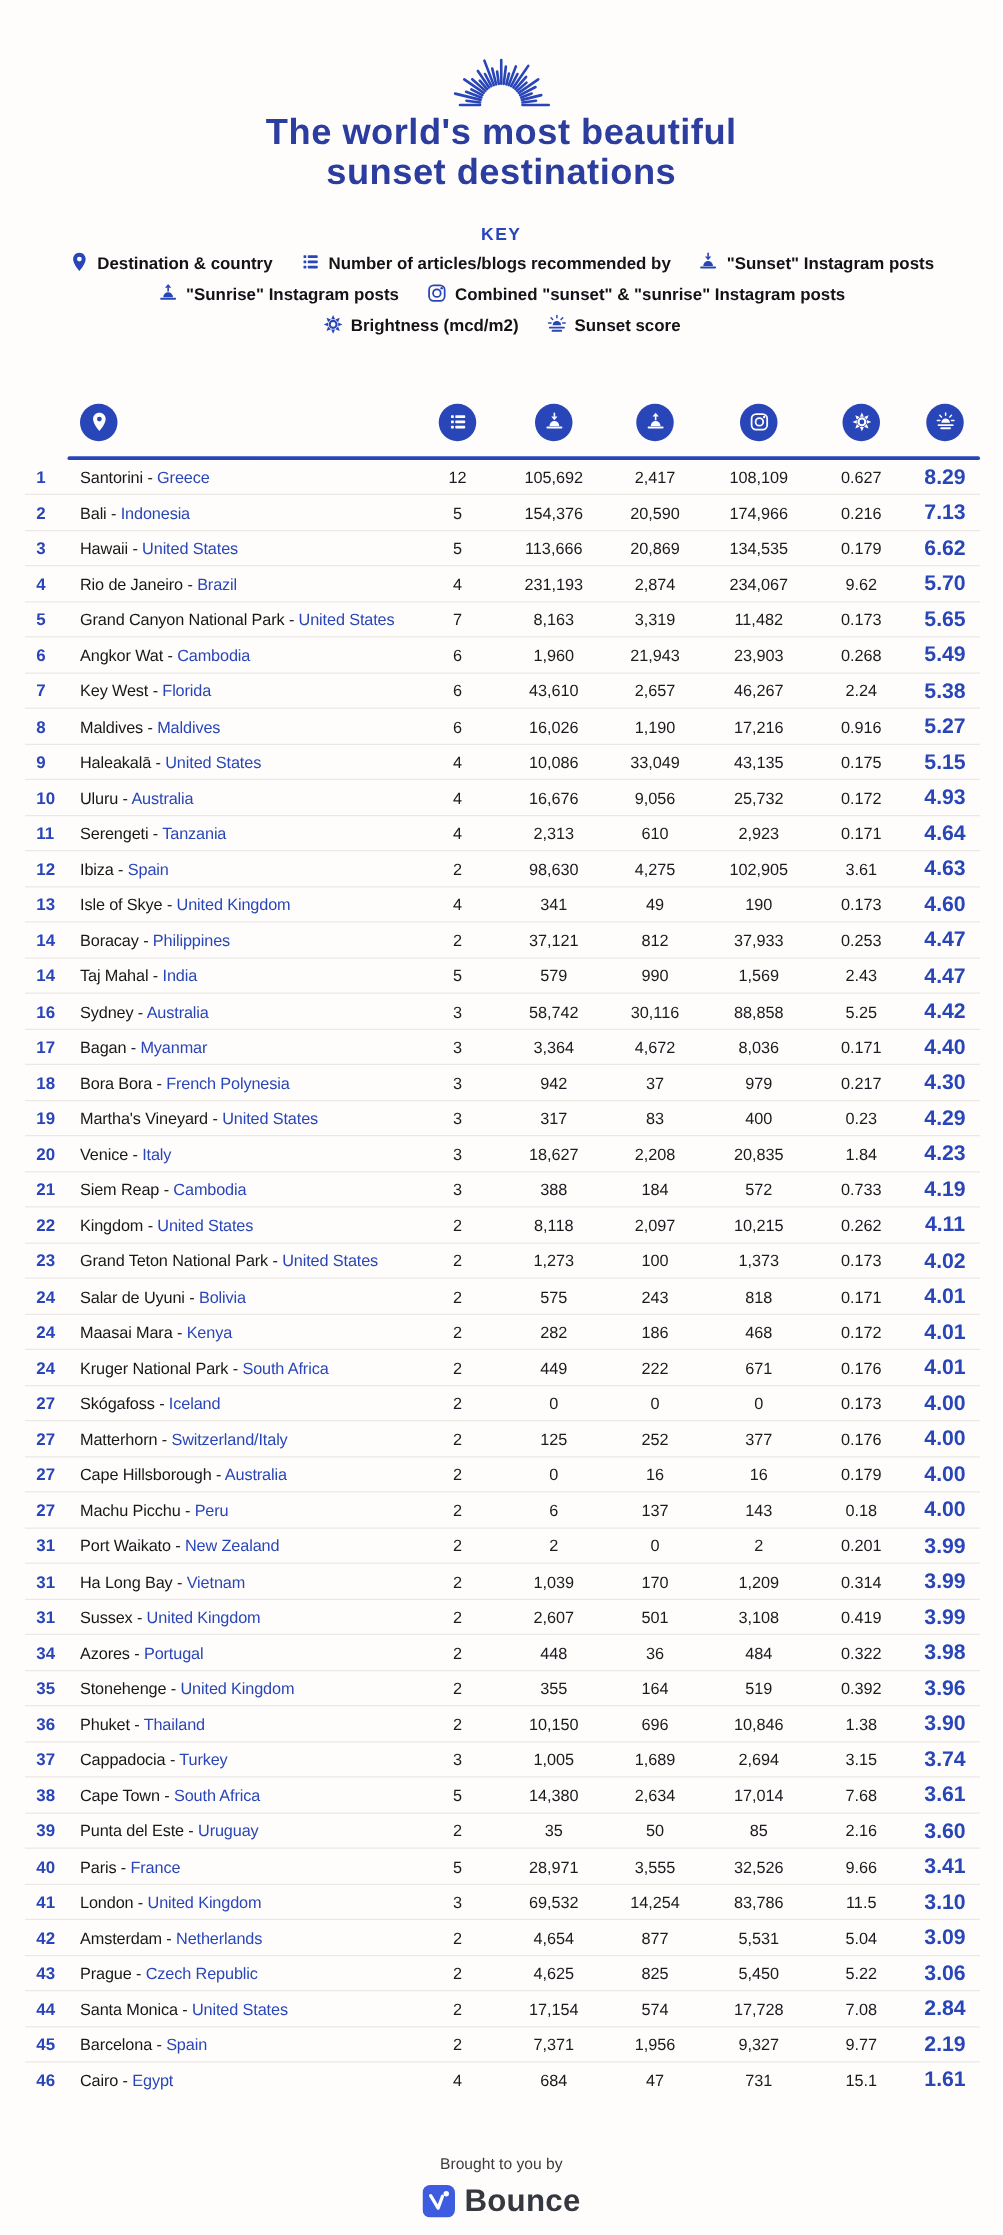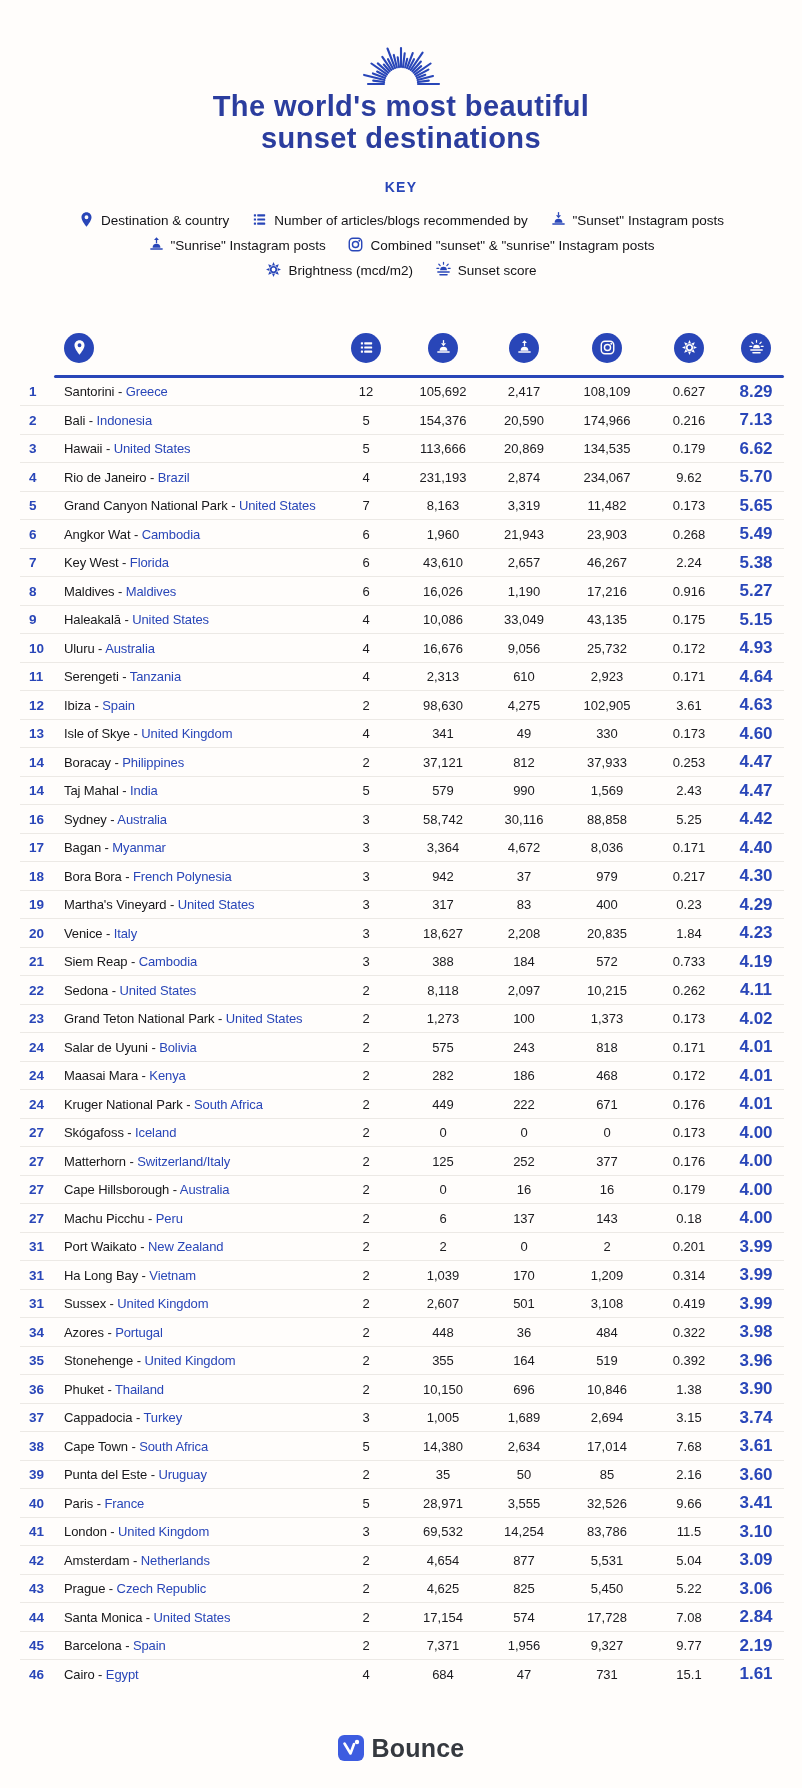--- a/index.html
+++ b/index.html
@@ -19,25 +19,25 @@
   h1.title{
     margin:2px 0 24px;
     font-size:29px;line-height:1.12;font-weight:700;
     color:#2b3d9e;letter-spacing:.4px;
   }
 
   
   .key{ text-align:center; }
   .key-heading{
     font-size:14px;font-weight:700;color:#2946b8;
-    letter-spacing:1.2px;margin-bottom:13px;
+    letter-spacing:1.2px;margin-bottom:3px;
   }
   .key-line{font-size:13.5px;font-weight:500;line-height:25px;color:#131317;}
   .ki{white-space:nowrap;margin:0 9px;}
-  .ki .lbl{margin-left:6px;}
+  .ki .lbl{margin-left:6px;font-weight:bold;}
   .ic{width:17px;height:17px;vertical-align:-3px;color:#2946b8;}
 
   
   .table{padding:0 18px 0 20px;margin-top:50px;}
   .grid{display:grid;grid-template-columns:44px 266px 72px 82px 80px 86px 78px 56px;align-items:center;}
   .thead .cell{display:flex;justify-content:center;}
   .thead .cell.first{justify-content:flex-start;}
   .circle{
     width:30px;height:30px;border-radius:50%;
     background:#2946b8;color:#fffdfb;
@@ -386,21 +386,21 @@
           <div class="num">3.61</div>
           <div class="score">4.63</div>
         </div>
 
         <div class="grid row">
           <div class="rank">13</div>
           <div class="dest"><span class="nm">Isle of Skye</span> <span class="dash">-</span> <span class="country">United Kingdom</span></div>
           <div class="num">4</div>
           <div class="num">341</div>
           <div class="num">49</div>
-          <div class="num">330</div>
+          <div class="num">190</div>
           <div class="num">0.173</div>
           <div class="score">4.60</div>
         </div>
 
         <div class="grid row">
           <div class="rank">14</div>
           <div class="dest"><span class="nm">Boracay</span> <span class="dash">-</span> <span class="country">Philippines</span></div>
           <div class="num">2</div>
           <div class="num">37,121</div>
           <div class="num">812</div>
@@ -481,21 +481,21 @@
           <div class="num">3</div>
           <div class="num">388</div>
           <div class="num">184</div>
           <div class="num">572</div>
           <div class="num">0.733</div>
           <div class="score">4.19</div>
         </div>
 
         <div class="grid row">
           <div class="rank">22</div>
-          <div class="dest"><span class="nm">Sedona</span> <span class="dash">-</span> <span class="country">United States</span></div>
+          <div class="dest"><span class="nm">Kingdom</span> <span class="dash">-</span> <span class="country">United States</span></div>
           <div class="num">2</div>
           <div class="num">8,118</div>
           <div class="num">2,097</div>
           <div class="num">10,215</div>
           <div class="num">0.262</div>
           <div class="score">4.11</div>
         </div>
 
         <div class="grid row">
           <div class="rank">23</div>
@@ -757,20 +757,21 @@
           <div class="num">684</div>
           <div class="num">47</div>
           <div class="num">731</div>
           <div class="num">15.1</div>
           <div class="score">1.61</div>
         </div>
       </div>
   </div>
 
   <div class="footer">
+    <div class="tagline">Brought to you by</div>
     <div class="brand">
       <svg width="26" height="26" viewBox="0 0 26 26">
         <rect x="0" y="0" width="26" height="26" rx="6.2" fill="#3d5ce0"></rect>
         <polyline points="6.5,8.5 12.5,18.5 16,9" fill="none" stroke="#ffffff" stroke-width="2.6" stroke-linecap="round" stroke-linejoin="round"></polyline>
         <circle cx="19" cy="7" r="2.2" fill="#ffffff"></circle>
       </svg>
       <span class="brand-name">Bounce</span>
     </div>
   </div>
 

